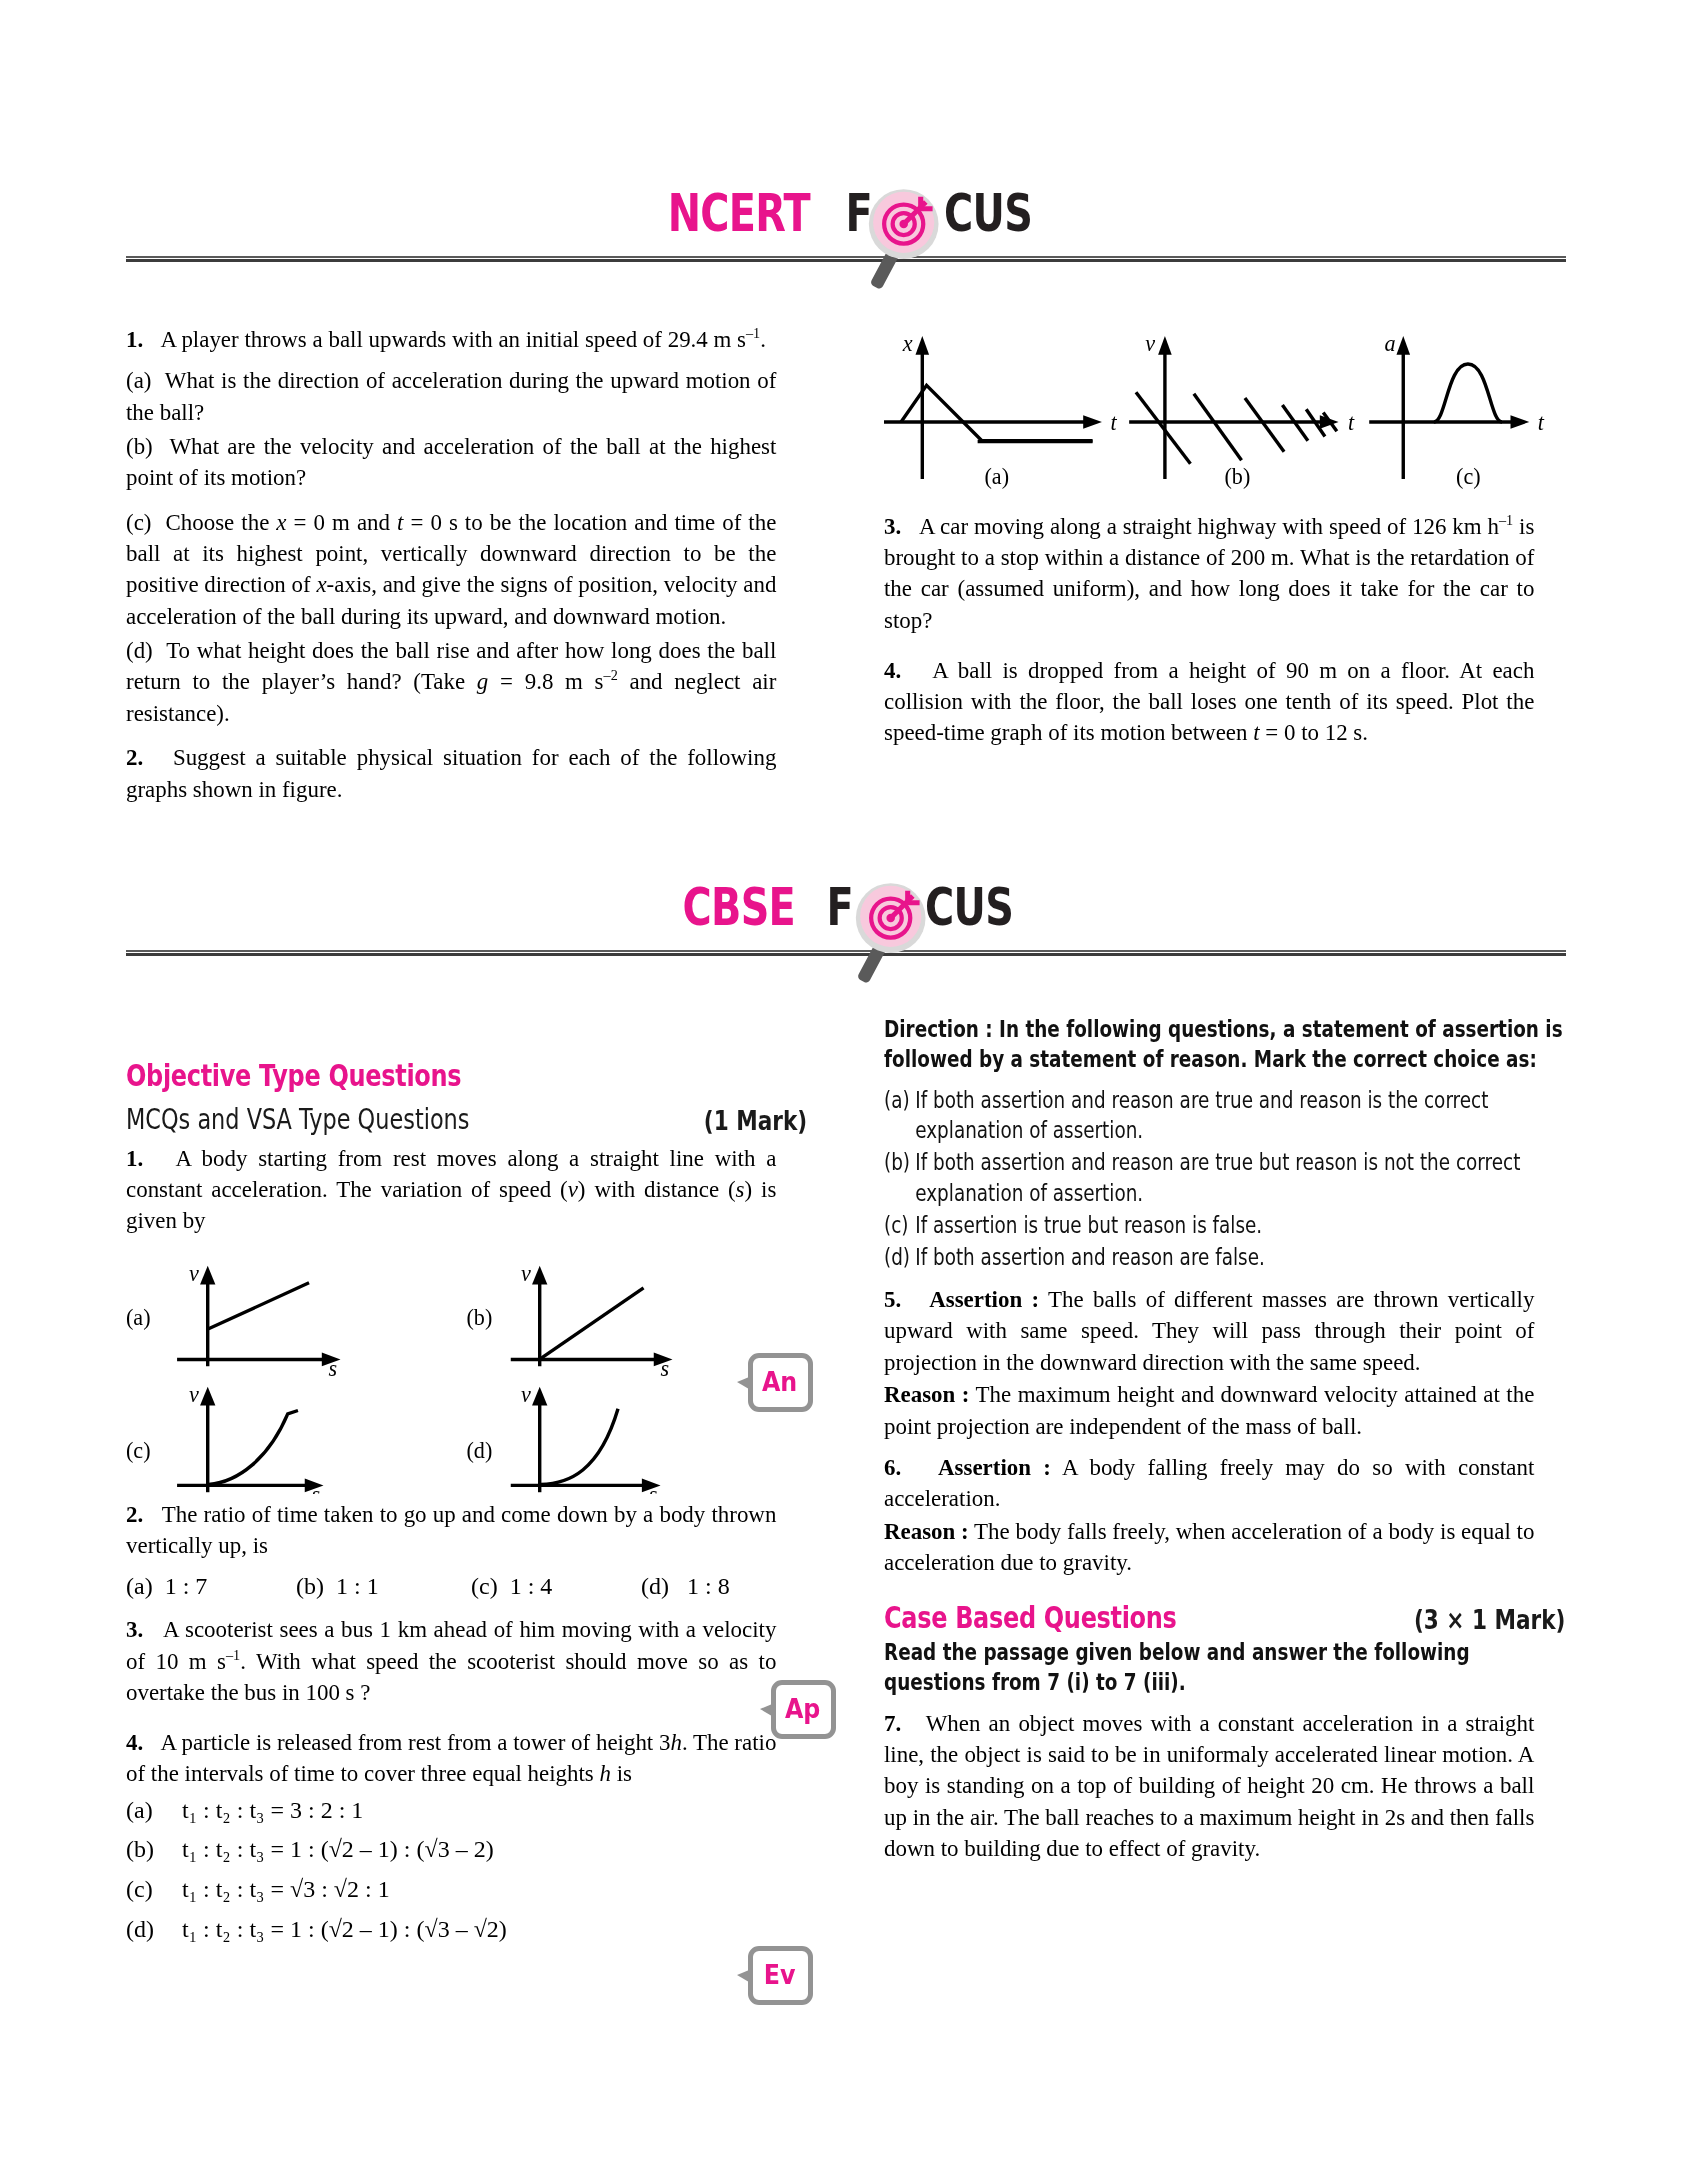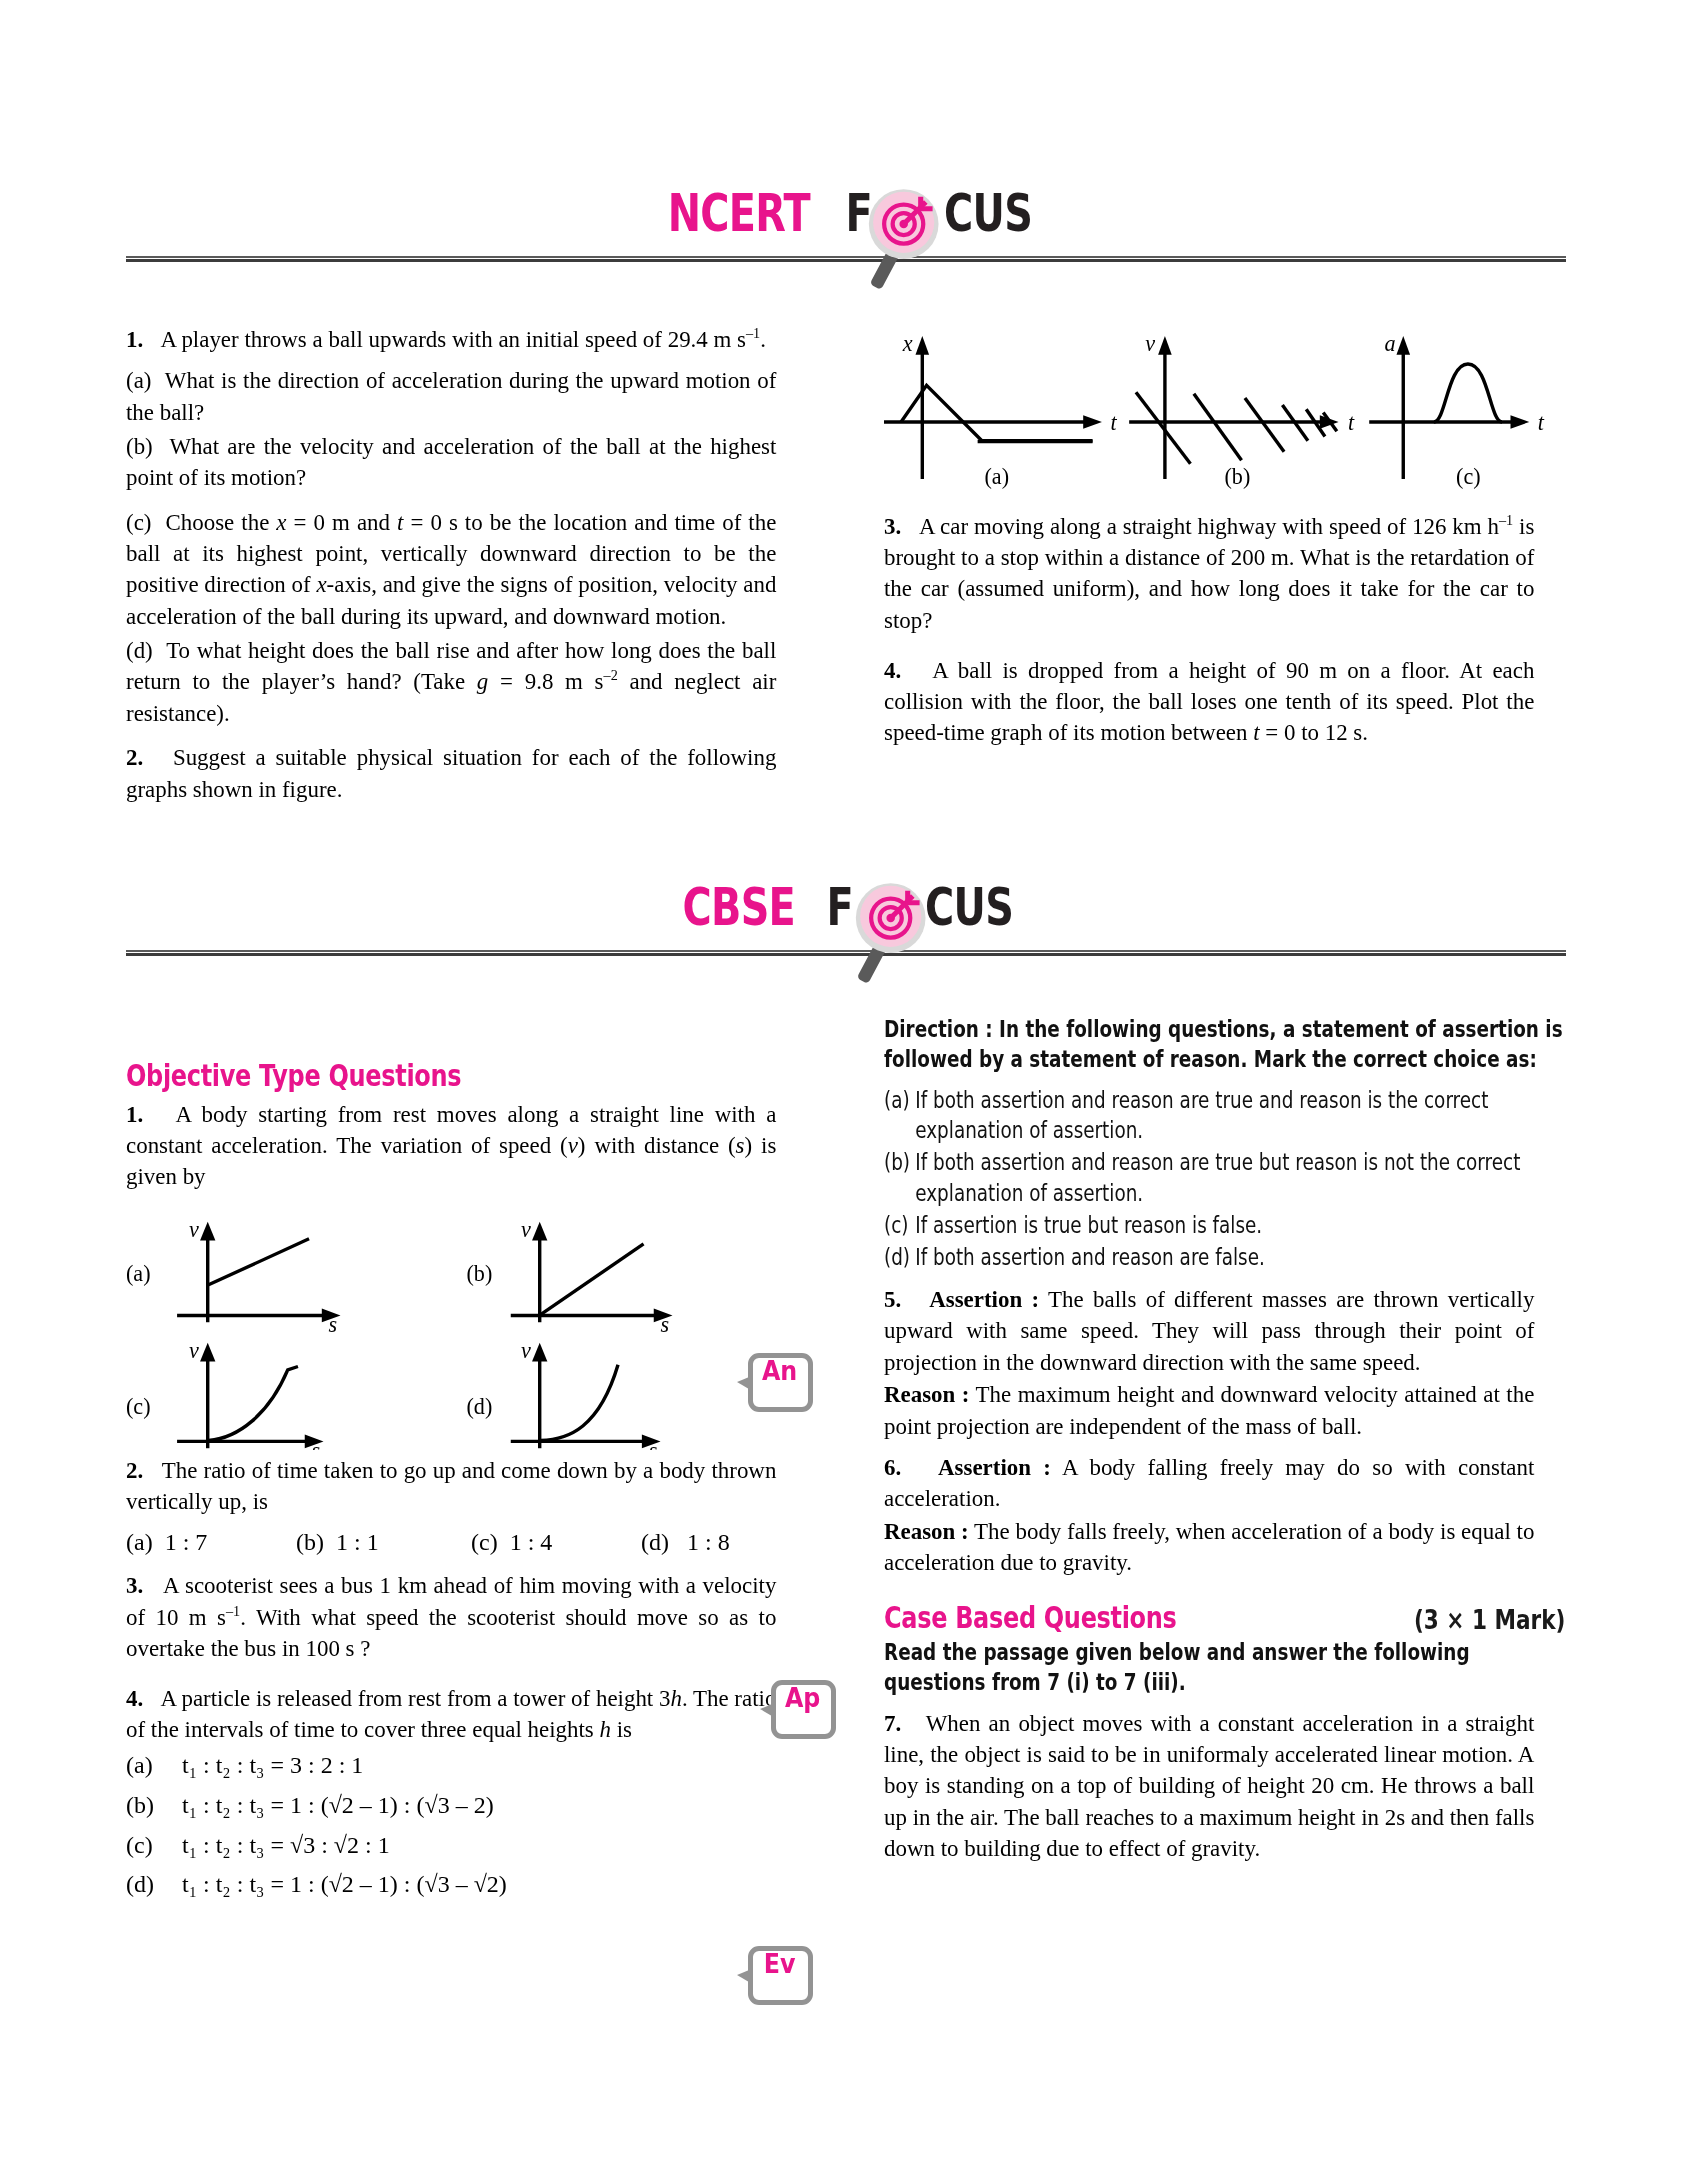--- a/index.html
+++ b/index.html
@@ -109,21 +109,21 @@
   .cs.b{font-weight:700;}
   .cs-opt{display:flex;margin-bottom:1.7px;}
   .cs-opt .lbl{width:39px;flex:none;}
   
   .badge{
     position:absolute;width:63px;height:53px;
   }
   .badge .bubble{
     position:absolute;left:8.5px;top:0;width:55px;height:49px;
     border:5.1px solid #939393;border-radius:11px;background:#fff;
-    display:flex;align-items:flex-start;justify-content:center;
+    display:flex;align-items:center;justify-content:center;
   }
   .badge .btxt{
     font-family:"DejaVu Sans", sans-serif;
     font-weight:700;font-size:26.4px;color:#e8148c;line-height:1;
     transform:scaleX(.9);
   }
   .badge .tail{
     position:absolute;left:-1.7px;top:22px;width:0;height:0;
     border-top:7.7px solid transparent;
     border-bottom:10.2px solid transparent;
@@ -269,20 +269,24 @@
       </g>
     </svg>
   </div>
 
   <div class="col colL" style="top:1058px;">
 
     <div style="height:34px">
       <div class="sec-pink">Objective Type Questions</div>
     </div>
 
+    <div class="sec-row" style="height:39px;margin-top:5.1px">
+      <div class="sec-black">MCQs and VSA Type Questions</div>
+      <div class="sec-marks">(1 Mark)</div>
+    </div>
 
     <p class="q" style="margin-top:6.8px">
       <span class="num">1.</span>&nbsp;&nbsp;&nbsp;<span>A body starting from rest moves along a straight line with a constant acceleration. The variation of speed (</span><i>v</i><span>) with distance (</span><i>s</i><span>) is given by</span>
     </p>
 
     <div class="figrow" style="margin-top:3.4px">
       <svg width="681" height="247" viewBox="0 0 800 290">
 
         <text x="0" y="92" class="caplabel">(a)</text>
         <g stroke="#000" fill="none" stroke-width="4">

